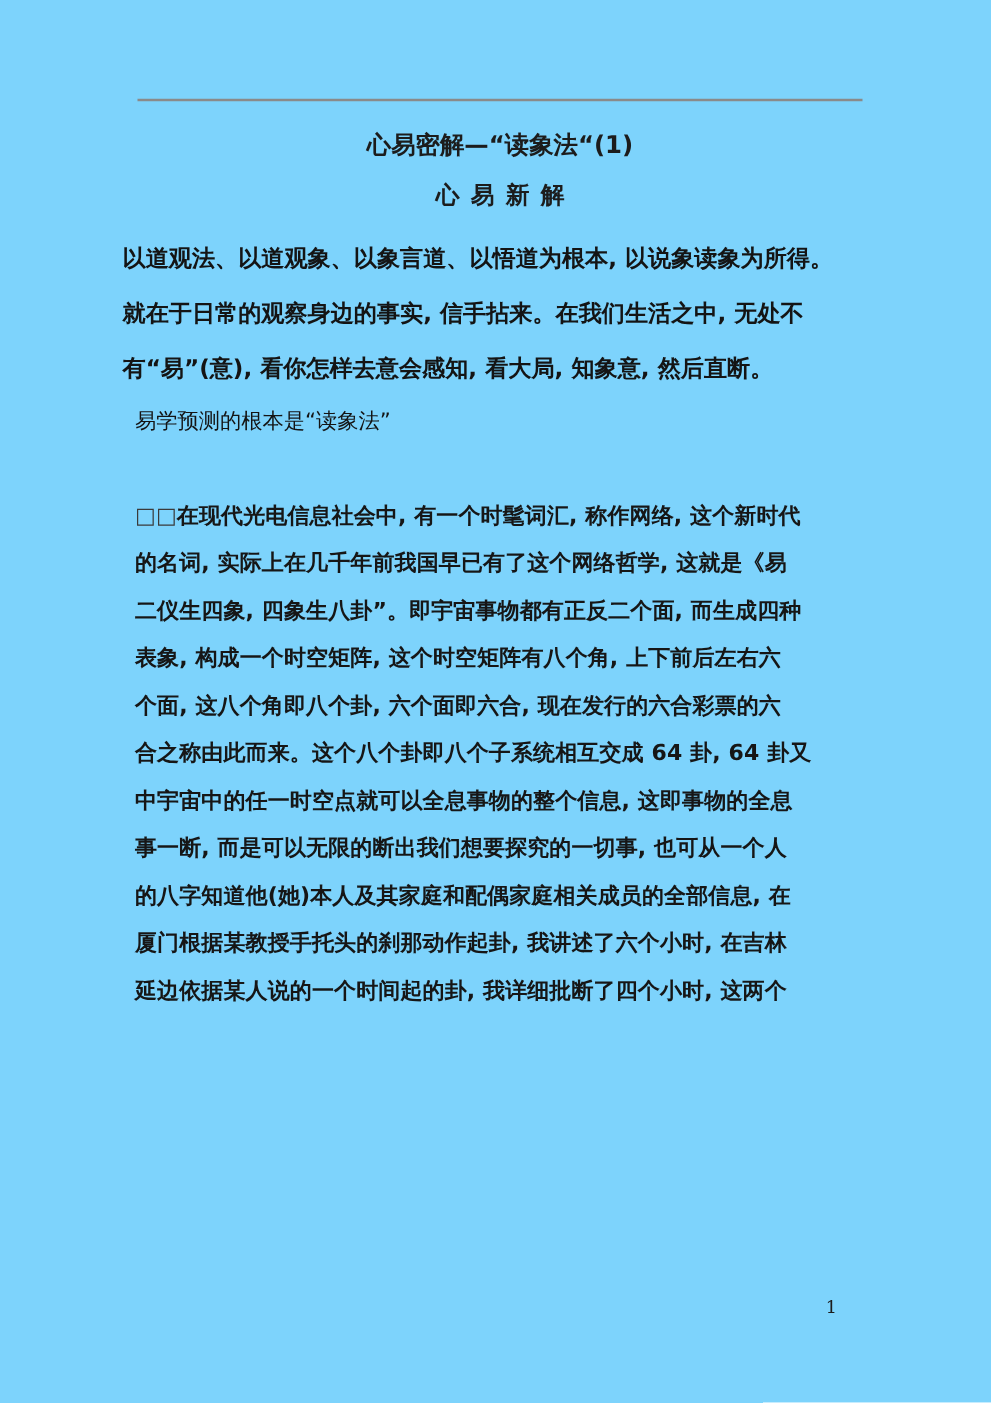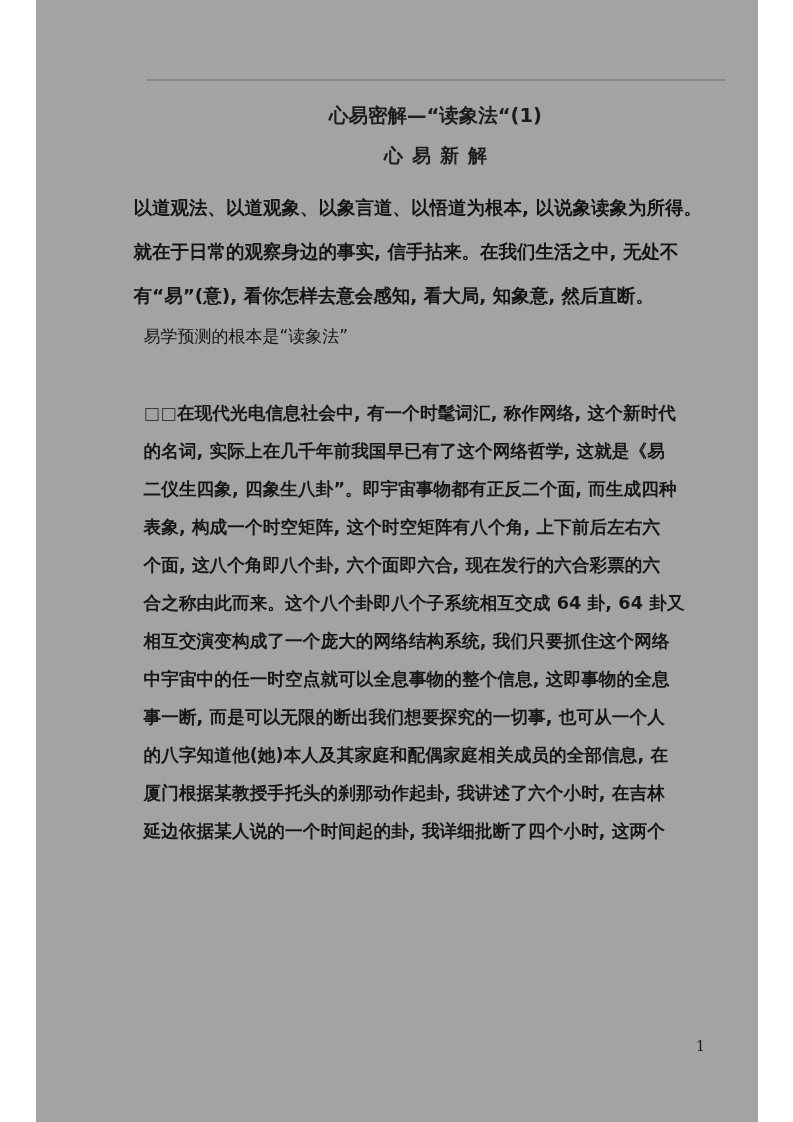--- a/index.html
+++ b/index.html
@@ -6,23 +6,23 @@
     margin: 0;
     padding: 0;
     background: #ffffff;
   }
   body {
     font-family: "DejaVu Sans", "Liberation Sans", sans-serif;
     -webkit-font-smoothing: antialiased;
   }
   .page {
     position: relative;
-    width: 722px;
+    width: 793px;
     height: 1122px;
-    background: #a3a3a3;
+    background: #7dd3fc;
     overflow: hidden;
     margin: 0 auto;
   }
 
   
   .header-rule {
     position: absolute;
     left: 110px;
     top: 79px;
     width: 580px;
@@ -137,21 +137,20 @@
 
   <div class="section-heading">易学预测的根本是“读象法”</div>
 
   <div class="body-block">
     <div class="line indent"><span class="missing-glyph">□□</span><span>在现代光电信息社会中, 有一个时髦词汇, 称作网络, 这个新时代</span></div>
     <div class="line">的名词, 实际上在几千年前我国早已有了这个网络哲学, 这就是《易</div>
     <div class="line">二仪生四象, 四象生八卦”。即宇宙事物都有正反二个面, 而生成四种</div>
     <div class="line">表象, 构成一个时空矩阵, 这个时空矩阵有八个角, 上下前后左右六</div>
     <div class="line">个面, 这八个角即八个卦, 六个面即六合, 现在发行的六合彩票的六</div>
     <div class="line">合之称由此而来。这个八个卦即八个子系统相互交成 64 卦, 64 卦又</div>
-    <div class="line">相互交演变构成了一个庞大的网络结构系统, 我们只要抓住这个网络</div>
     <div class="line">中宇宙中的任一时空点就可以全息事物的整个信息, 这即事物的全息</div>
     <div class="line">事一断, 而是可以无限的断出我们想要探究的一切事, 也可从一个人</div>
     <div class="line">的八字知道他(她)本人及其家庭和配偶家庭相关成员的全部信息, 在</div>
     <div class="line">厦门根据某教授手托头的刹那动作起卦, 我讲述了六个小时, 在吉林</div>
     <div class="line">延边依据某人说的一个时间起的卦, 我详细批断了四个小时, 这两个</div>
   </div>
 
   <div class="page-number">1</div>
 
 </div>

